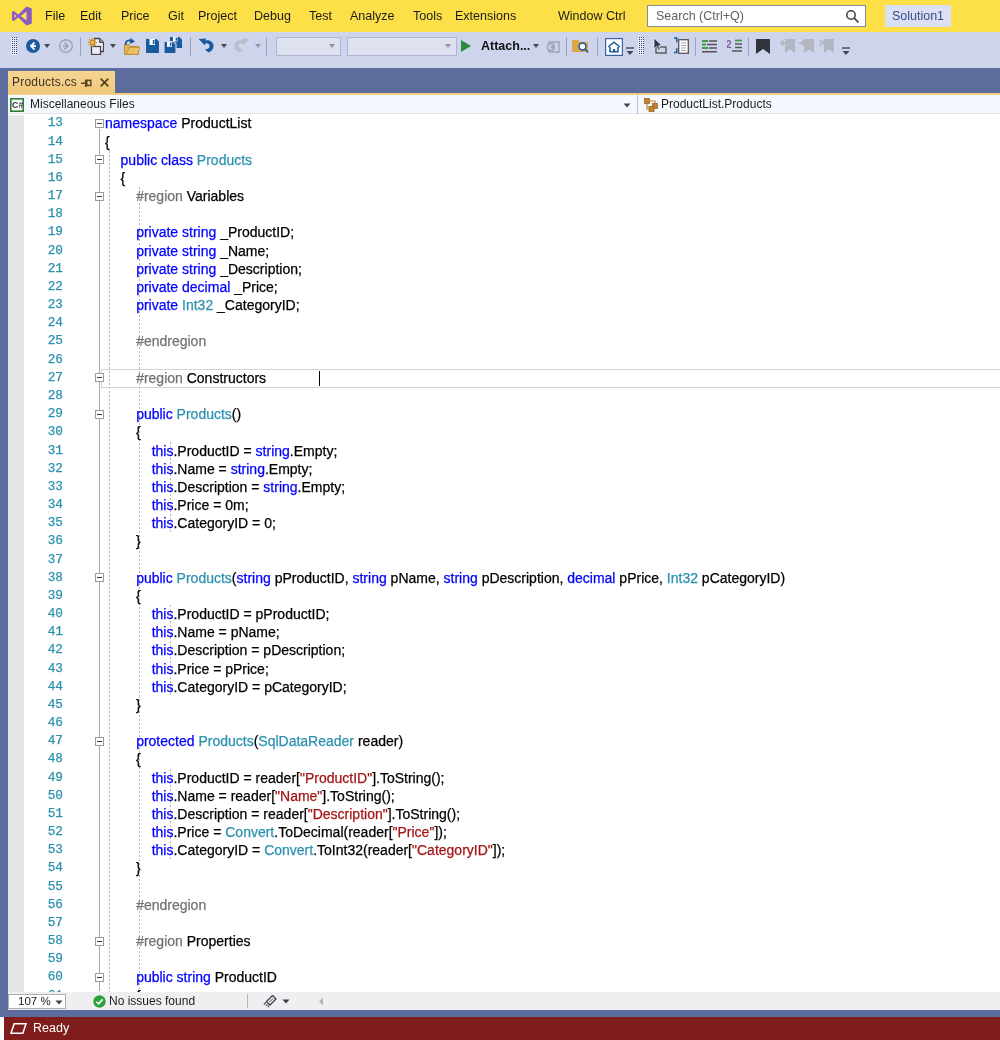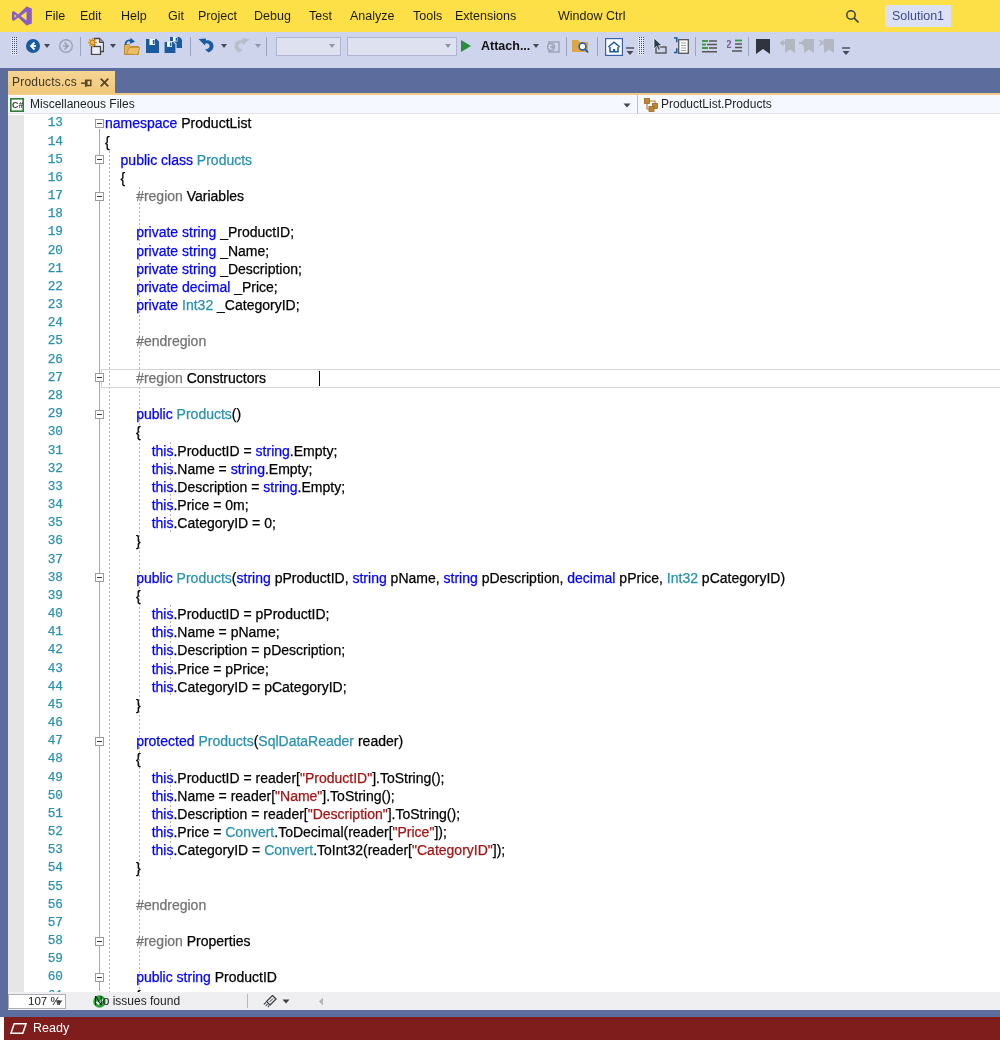--- a/index.html
+++ b/index.html
@@ -37,41 +37,42 @@
 .obox .om{position:absolute;left:1px;top:3px;width:5px;height:1px;background:#3b3b3b}
 .iguide{position:absolute;width:1px;background:repeating-linear-gradient(to bottom,#b5b5b6 0 2px,transparent 2px 4px)}
 #curline{position:absolute;left:92.5px;top:254.4px;width:920px;height:18.6px;border:1px solid #d4d4d4}
 #code{position:absolute;left:97px;top:-0.6px;font-family:Liberation Sans, sans-serif;font-size:14px;line-height:18.17px;white-space:pre;color:#000;-webkit-text-stroke:0.25px}
 #code .k{color:#0000ff}
 #code .t{color:#2b91af}
 #code .s{color:#a31515}
 #code .g{color:#737373}
 #caret1{position:absolute;left:311px;top:256px;width:1px;height:15px;background:#000}
 
-#zbox{position:absolute;left:0;top:1.5px;width:58px;height:15px;background:#fff;border:1px solid #adaeb3;font-size:11.5px;color:#222;line-height:13px;padding-left:19px}
+#zbox{position:absolute;left:0;top:1.5px;width:58px;height:15px;background:#fff;border:1px solid #adaeb3;font-size:11.5px;color:#222;line-height:13px;padding-left:9px}
 
 #ready{position:absolute;left:29px;top:0;height:23px;line-height:23px;font-size:12.5px;color:#fff}
 </style></head>
 <body>
 <div id="menubar">
 <svg class="abs" style="left:12px;top:6px" width="20" height="20" viewBox="0 0 100 100">
       <path fill-rule="evenodd" fill="#8a5cc5" d="M72.9 2.4 99 12.9 v74.2 L72.8 97.6 31.5 57.2 8.7 75.1 0 70.6 V29.4 l8.7 -4.5 22.8 17.9 z M12.3 41.8 v16.5 l10.9 -8.3 z M42.9 50 l29.8 22.9 V27.1 z"></path>
     </svg>
 <div class="mi" style="left:45px">File</div>
     <div class="mi" style="left:80px">Edit</div>
-    <div class="mi" style="left:121px">Help</div>
+    <div class="mi" style="left:121px">Price</div>
     <div class="mi" style="left:168px">Git</div>
     <div class="mi" style="left:198px">Project</div>
     <div class="mi" style="left:254px">Debug</div>
     <div class="mi" style="left:309px">Test</div>
     <div class="mi" style="left:350px">Analyze</div>
     <div class="mi" style="left:413px">Tools</div>
     <div class="mi" style="left:455px">Extensions</div>
     <div class="mi" style="left:558px">Window</div>
     <div class="mi" style="left:606px">Ctrl</div>
+<div id="searchbox">Search (Ctrl+Q)</div>
 <svg class="abs" style="left:845px;top:9px" width="15" height="15" viewBox="0 0 15 15">
       <circle cx="6" cy="6" r="4.2" fill="none" stroke="#3b3f46" stroke-width="1.5"></circle>
       <path d="M9.2 9.2 L13.5 13.5" stroke="#3b3f46" stroke-width="1.7"></path>
     </svg>
 <div id="sol1">Solution1</div>
 </div>
 <div id="toolbar">
 <div class="grip" style="left:11px"></div>
     <svg class="abs" style="left:26px;top:7px" width="14" height="14" viewBox="0 0 14 14">
       <circle cx="7" cy="7" r="7" fill="#1a5a9e"></circle>
@@ -379,21 +380,21 @@
 <div id="caret1"></div>
 </div>
 <div id="zoomrow">
 <div id="zbox">107 %<svg class="abs" style="left:46px;top:5px" width="8" height="5" viewBox="0 0 8 5">
         <path d="M0.5 0.5 H7.5 L4 4.5 Z" fill="#444"></path>
       </svg></div>
 <svg class="abs" style="left:85px;top:3px" width="13" height="13" viewBox="0 0 13 13">
       <circle cx="6.5" cy="6.5" r="6.2" fill="#2ca03c"></circle>
       <path d="M3.4 6.7 L5.6 8.9 L9.6 4.4" stroke="#fff" stroke-width="1.6" fill="none"></path>
     </svg>
-<div class="abs" style="left:86px;top:0;height:26px;line-height:18px;font-size:12px;color:#1e1e1e">No issues found</div>
+<div class="abs" style="left:101px;top:0;height:26px;line-height:18px;font-size:12px;color:#1e1e1e">No issues found</div>
 <div class="abs" style="left:239px;top:2px;width:1px;height:14px;background:#b7b7bb"></div>
 <svg class="abs" style="left:255px;top:3px" width="14" height="13" viewBox="0 0 14 13">
       <path d="M9.5 0.5 L13 4 L7 10 L3.5 6.5 Z" fill="none" stroke="#3c4047" stroke-width="1.3"></path>
       <path d="M3 7.5 L0.8 9.2 M4.5 9 L2.8 11 M6 10.5 L5 12.3" stroke="#3c4047" stroke-width="1.1"></path>
       <path d="M10 3.5 L6.5 7" stroke="#3c4047" stroke-width="1"></path>
     </svg>
 <svg class="abs" style="left:274px;top:7px" width="8" height="5" viewBox="0 0 8 5">
       <path d="M0.5 0.5 H7.5 L4 4.5 Z" fill="#3c4047"></path>
     </svg>
 <svg class="abs" style="left:310px;top:5px" width="6" height="9" viewBox="0 0 6 9">

